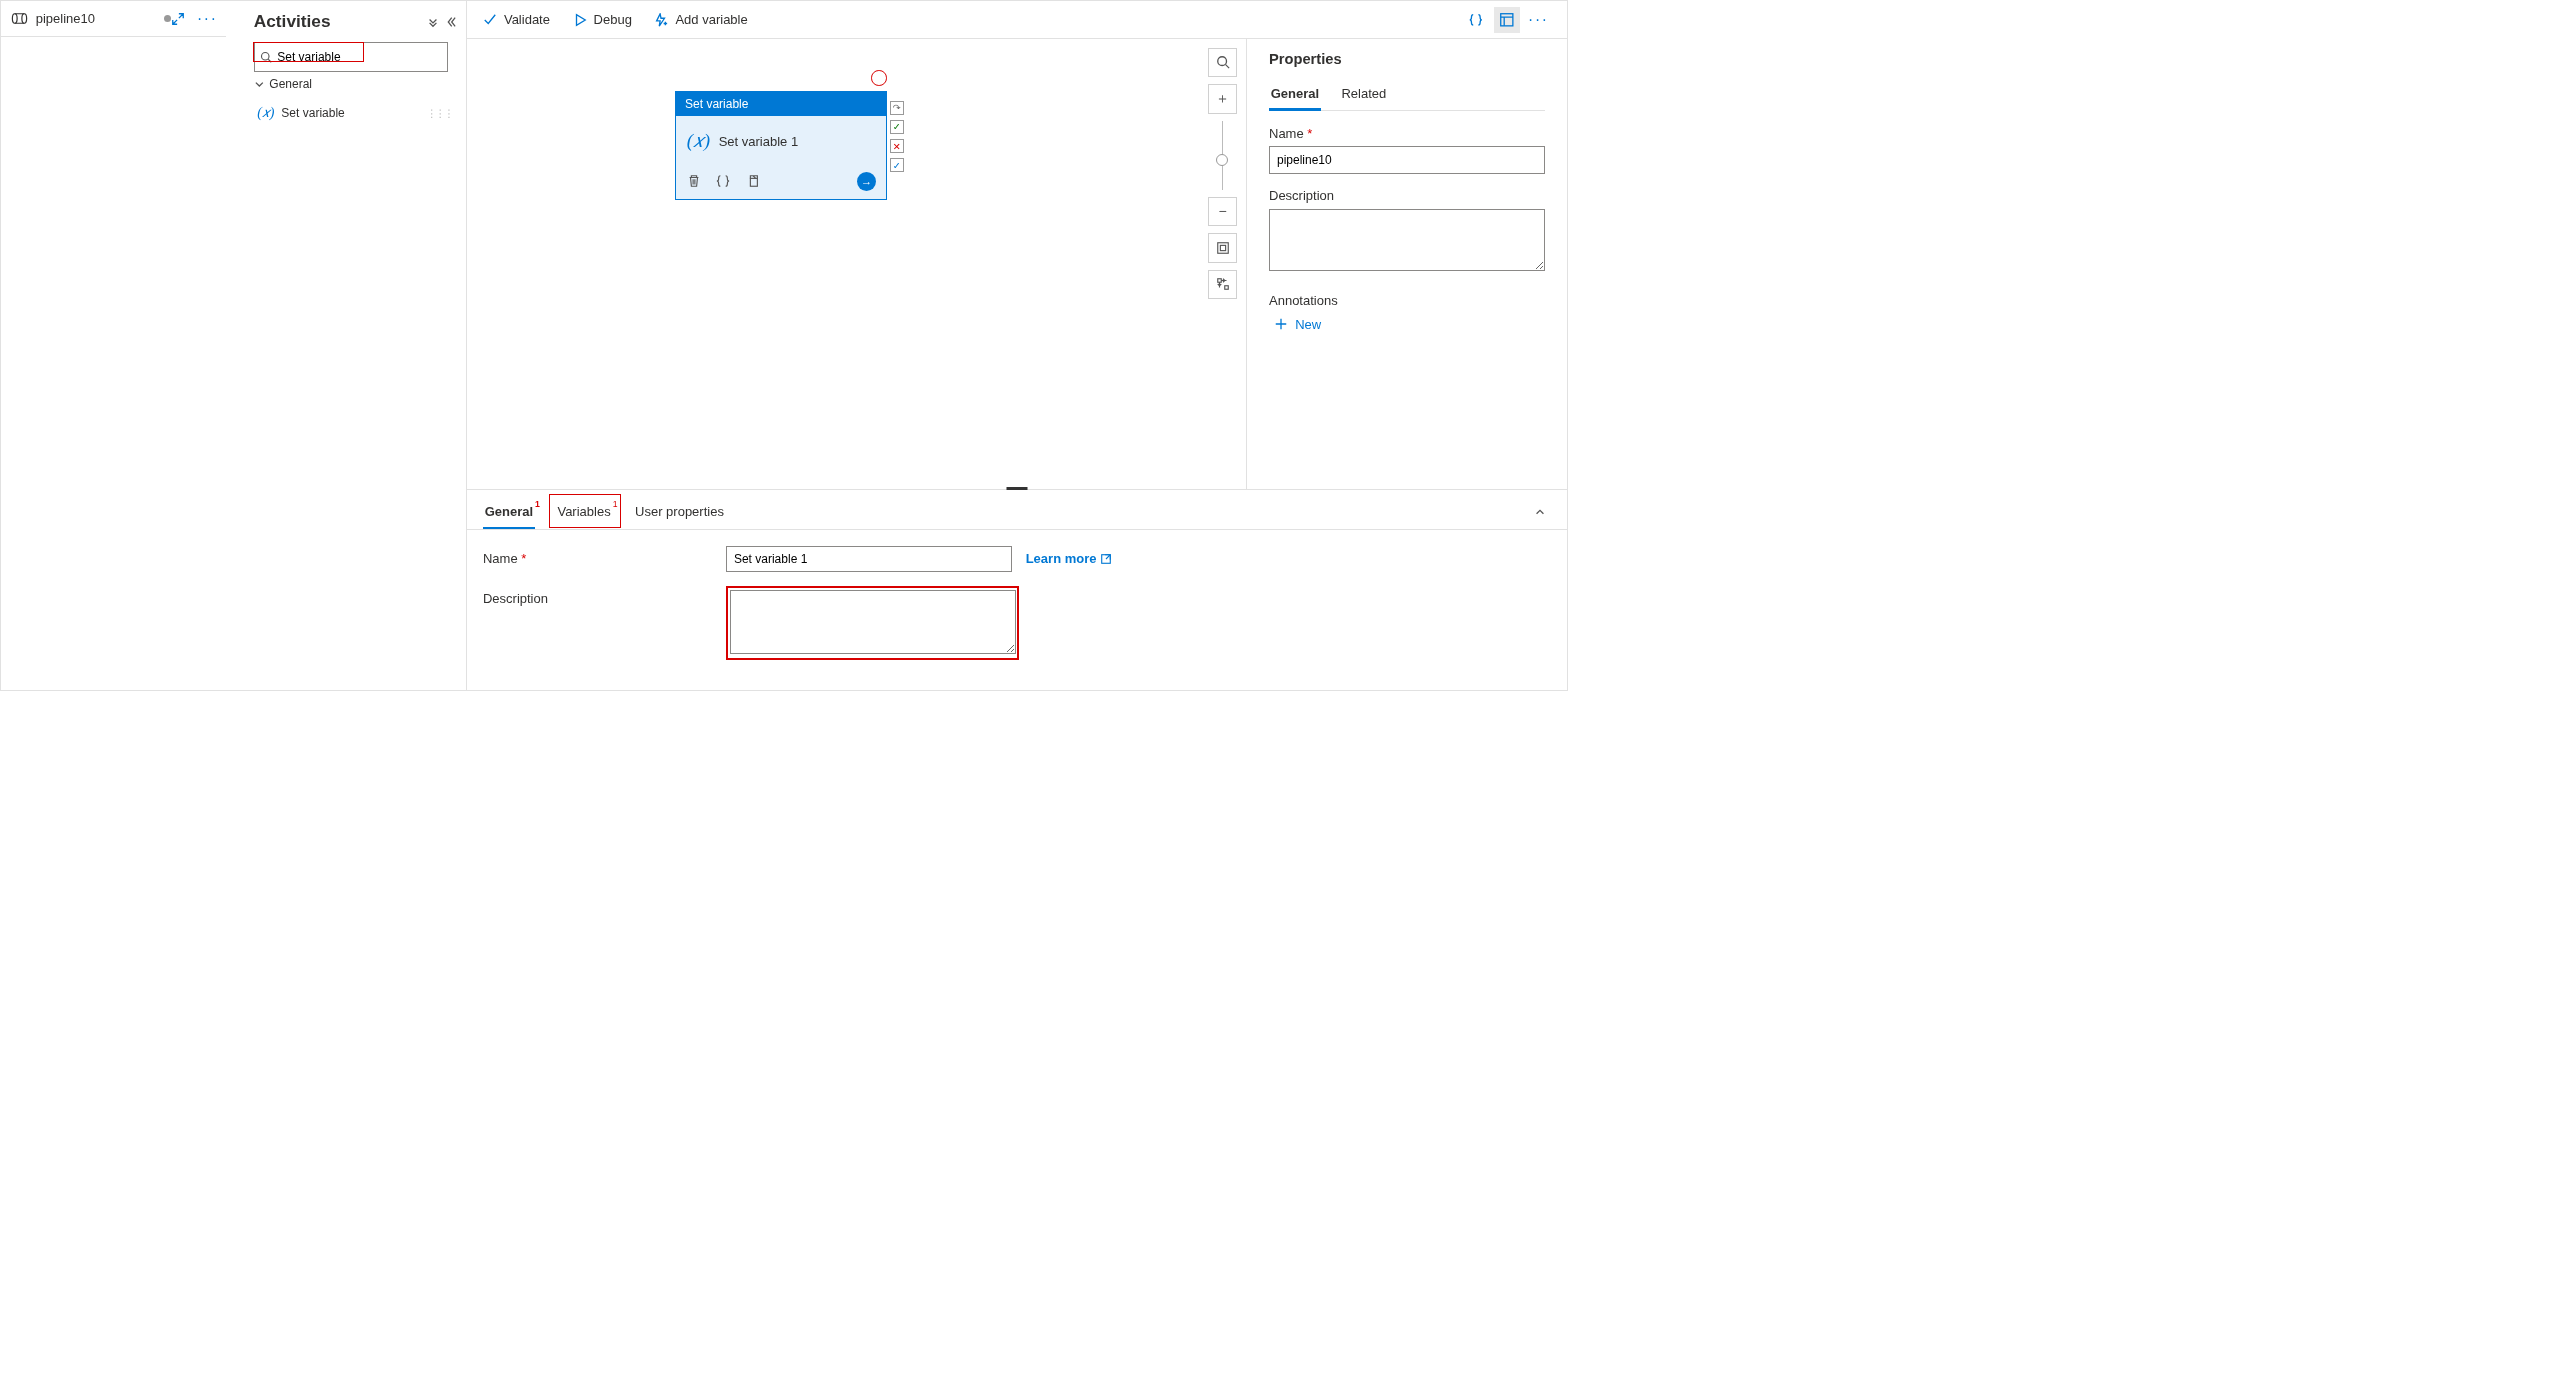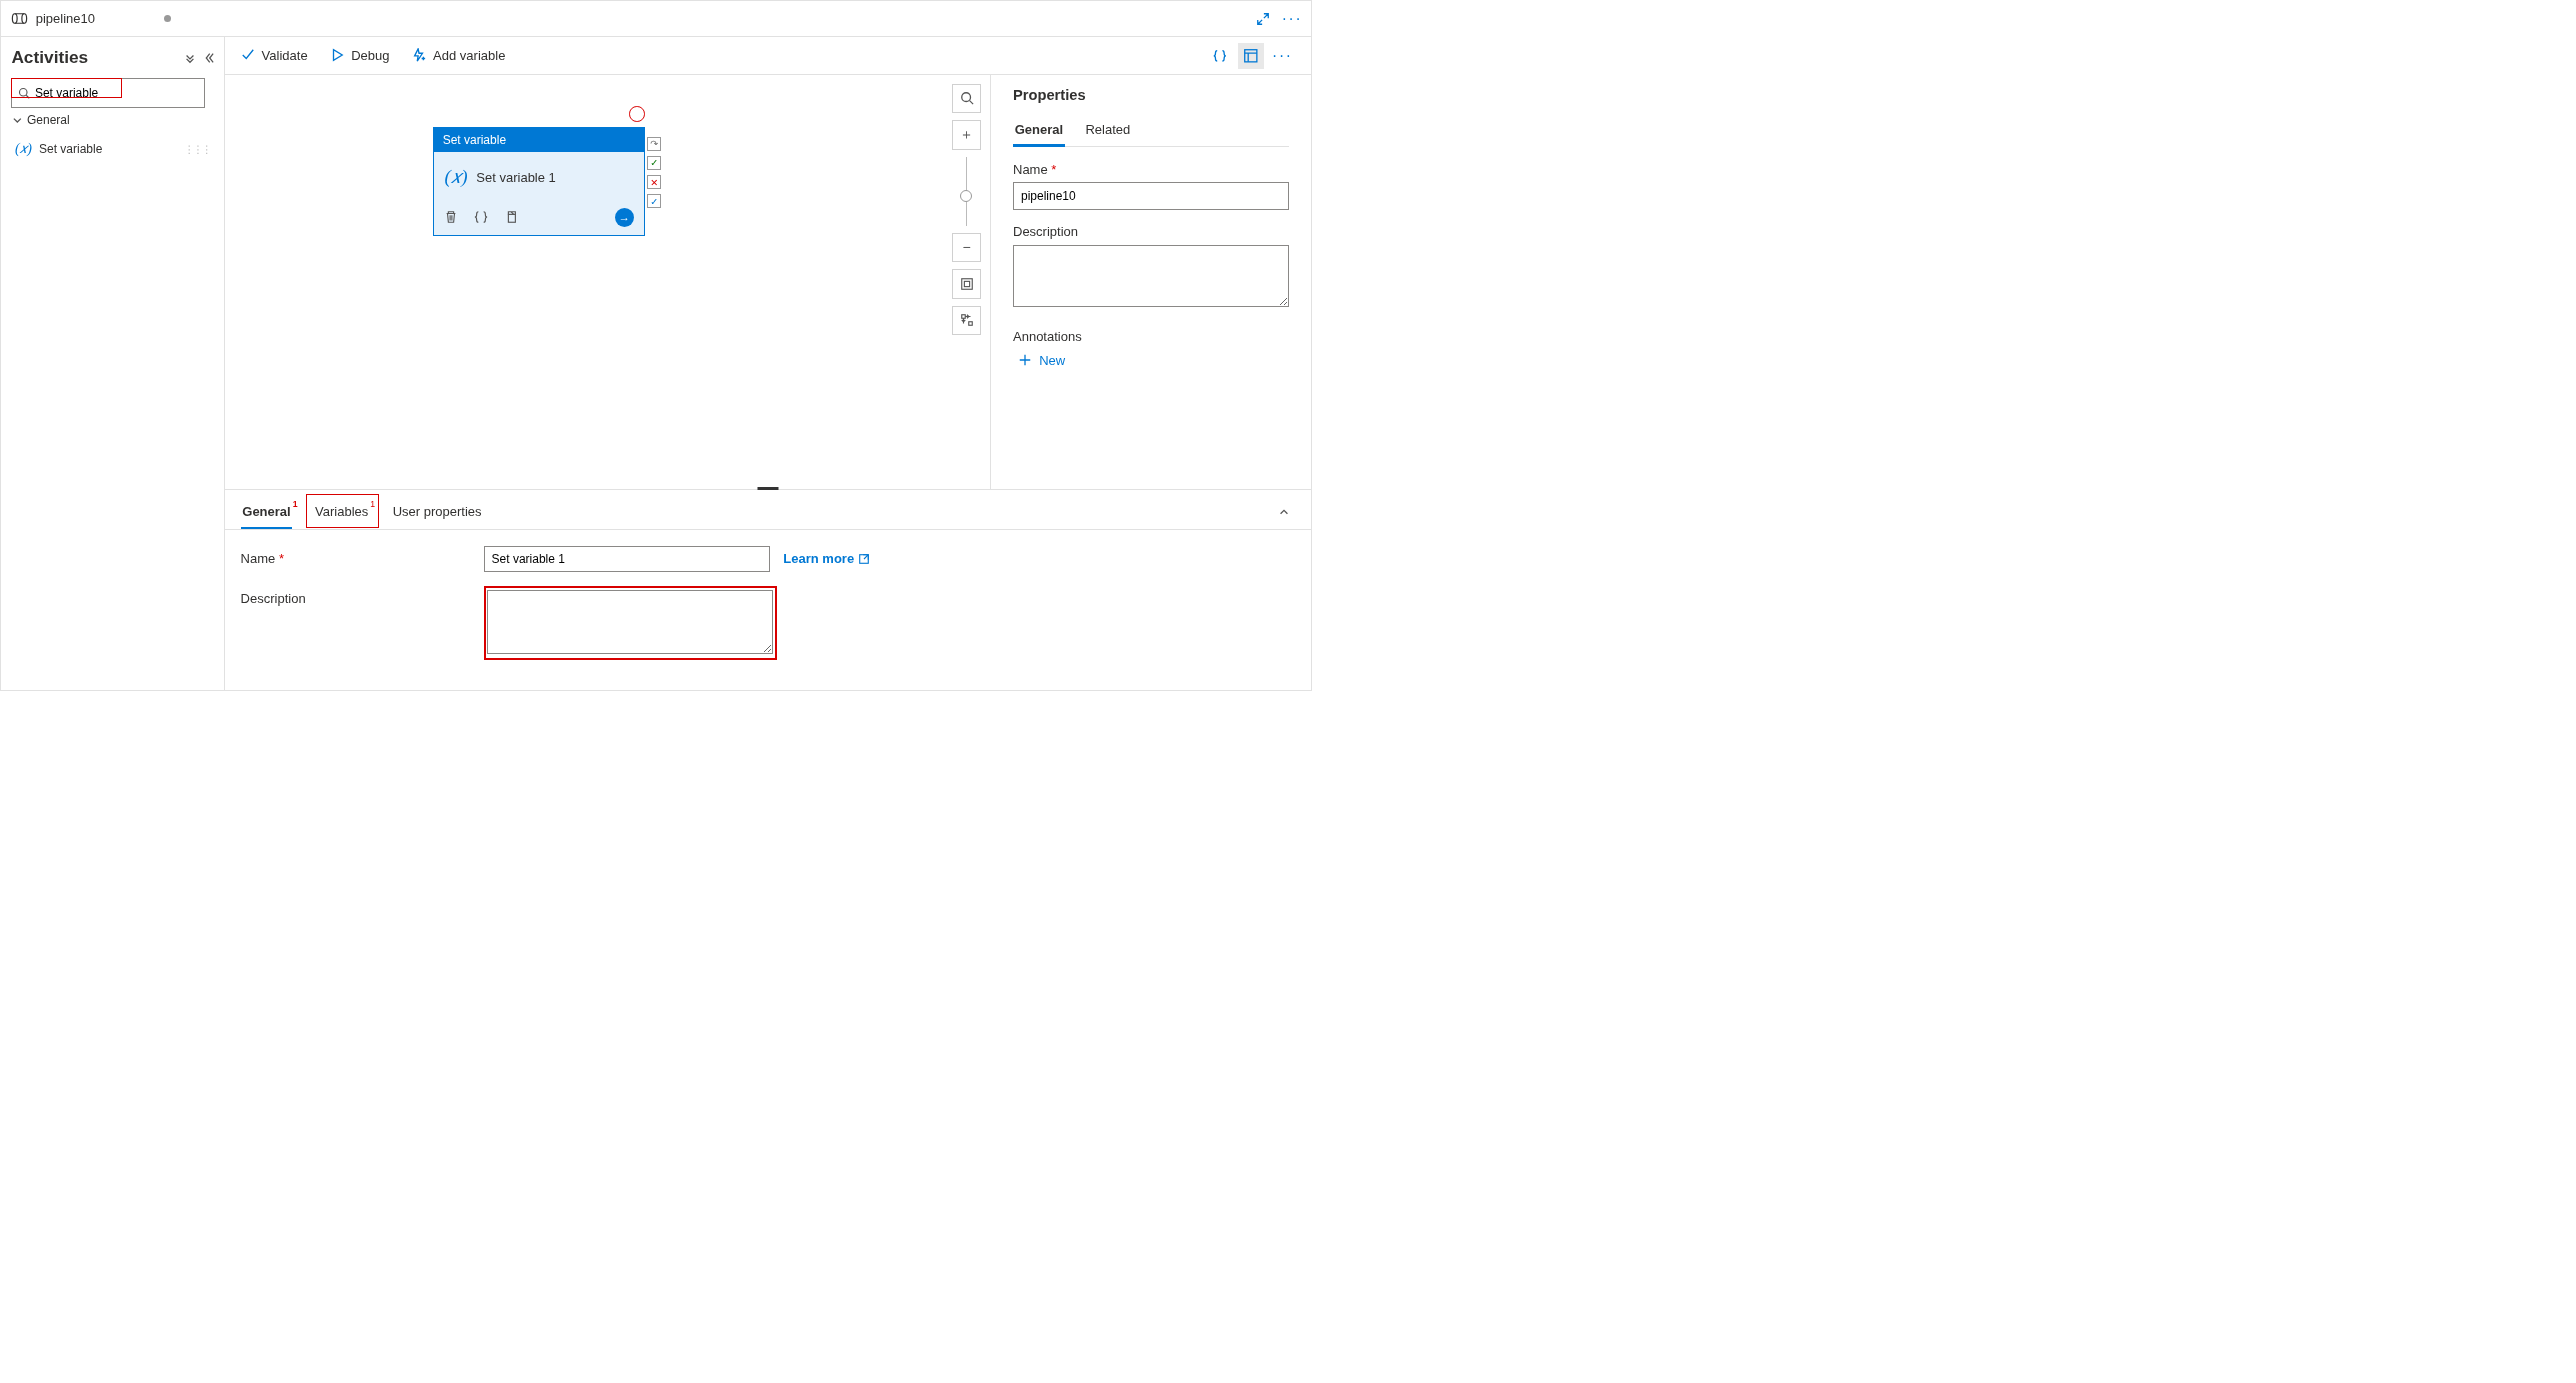--- a/index.html
+++ b/index.html
@@ -1,18 +1,18 @@
 <!DOCTYPE html>
 <html style="font-size:14px"><head>
 <meta charset="utf-8">
 <style>
 * { box-sizing: border-box; margin: 0; padding: 0; font-family: "Segoe UI", Arial, sans-serif; }
 body { background: #fff; font-size: 12px; color: #323130; }
 
-.app { display: flex; flex-direction: column; height: 691px; width: 1312px; border: 0.9px solid #e1e1e1; }
+.app { display: flex; flex-direction: row; height: 691px; width: 1568px; border: 0.9px solid #e1e1e1; gap: 17px; }
 
 .tab-bar { height: 36px; border-bottom: 0.9px solid #e1e1e1; display: flex; align-items: center; padding: 0 8.7px; position: relative; }
 .tab-bar .pipeline-icon svg { width: 19px; height: 19px; }
 .tab-bar .tab-title { margin-left: 7px; font-size: 13px; }
 .tab-bar .dirty-dot { width: 7px; height: 7px; border-radius: 50%; background: #999; margin-left: 69px; }
 .tab-bar .right-tools { margin-left: auto; display: flex; align-items: center; gap: 12px; color: #0078d4; }
 .tab-bar .right-tools .ellipsis { font-size: 15.6px; letter-spacing: 1.7px; }
 
 .body { flex: 1; display: flex; min-height: 0; }
 
@@ -27,21 +27,21 @@
 .search-icon { position: absolute; left: 5.2px; color: #555; }
 .cat-row { display: flex; align-items: center; gap: 5.2px; padding: 5.2px 1.7px; cursor: pointer; user-select: none; }
 .cat-row .chev { font-size: 10.4px; color: #555; transform: rotate(0deg); }
 .activity-item { display: flex; align-items: center; gap: 7px; padding: 5.2px 3.5px; margin-top: 3.5px; cursor: grab; position: relative; }
 .activity-item .fx-icon { color: #0078d4; font-style: italic; font-family: Georgia, serif; font-size: 14px; }
 .activity-item .grip { margin-left: auto; color: #bbb; font-size: 10.4px; letter-spacing: -1.7px; }
 
 .main { flex: 1; display: flex; flex-direction: column; min-width: 0; }
 
 .toolbar { height: 38px; border-bottom: 0.9px solid #e1e1e1; display: flex; align-items: center; padding: 0 15.6px; gap: 22.6px; }
-.toolbar .tbtn { display: flex; align-items: flex-start; gap: 7px; cursor: pointer; color: #323130; font-size: 13px; }
+.toolbar .tbtn { display: flex; align-items: center; gap: 7px; cursor: pointer; color: #323130; font-size: 13px; }
 .toolbar .tbtn svg { width: 14px; height: 14px; }
 .toolbar .ticon { color: #0078d4; }
 .toolbar-right { margin-left: auto; display: flex; align-items: center; gap: 5.2px; }
 .toolbar-right .json-btn { color: #0078d4; width: 26px; height: 26px; display: flex; align-items:center; justify-content:center; cursor:pointer; }
 .toolbar-right .prop-btn { background: #e8e8e8; width: 26px; height: 26px; display:flex; align-items:center; justify-content:center; cursor:pointer; color:#0078d4; }
 .toolbar-right .more-btn { color:#0078d4; width:26px; height:26px; display:flex; align-items:center; justify-content:center; cursor:pointer; font-size:15.6px; letter-spacing:1.7px; }
 
 .canvas-row { flex: 1; display: flex; min-height: 0; }
 
 .canvas { flex: 1; position: relative; background: #fff; }

